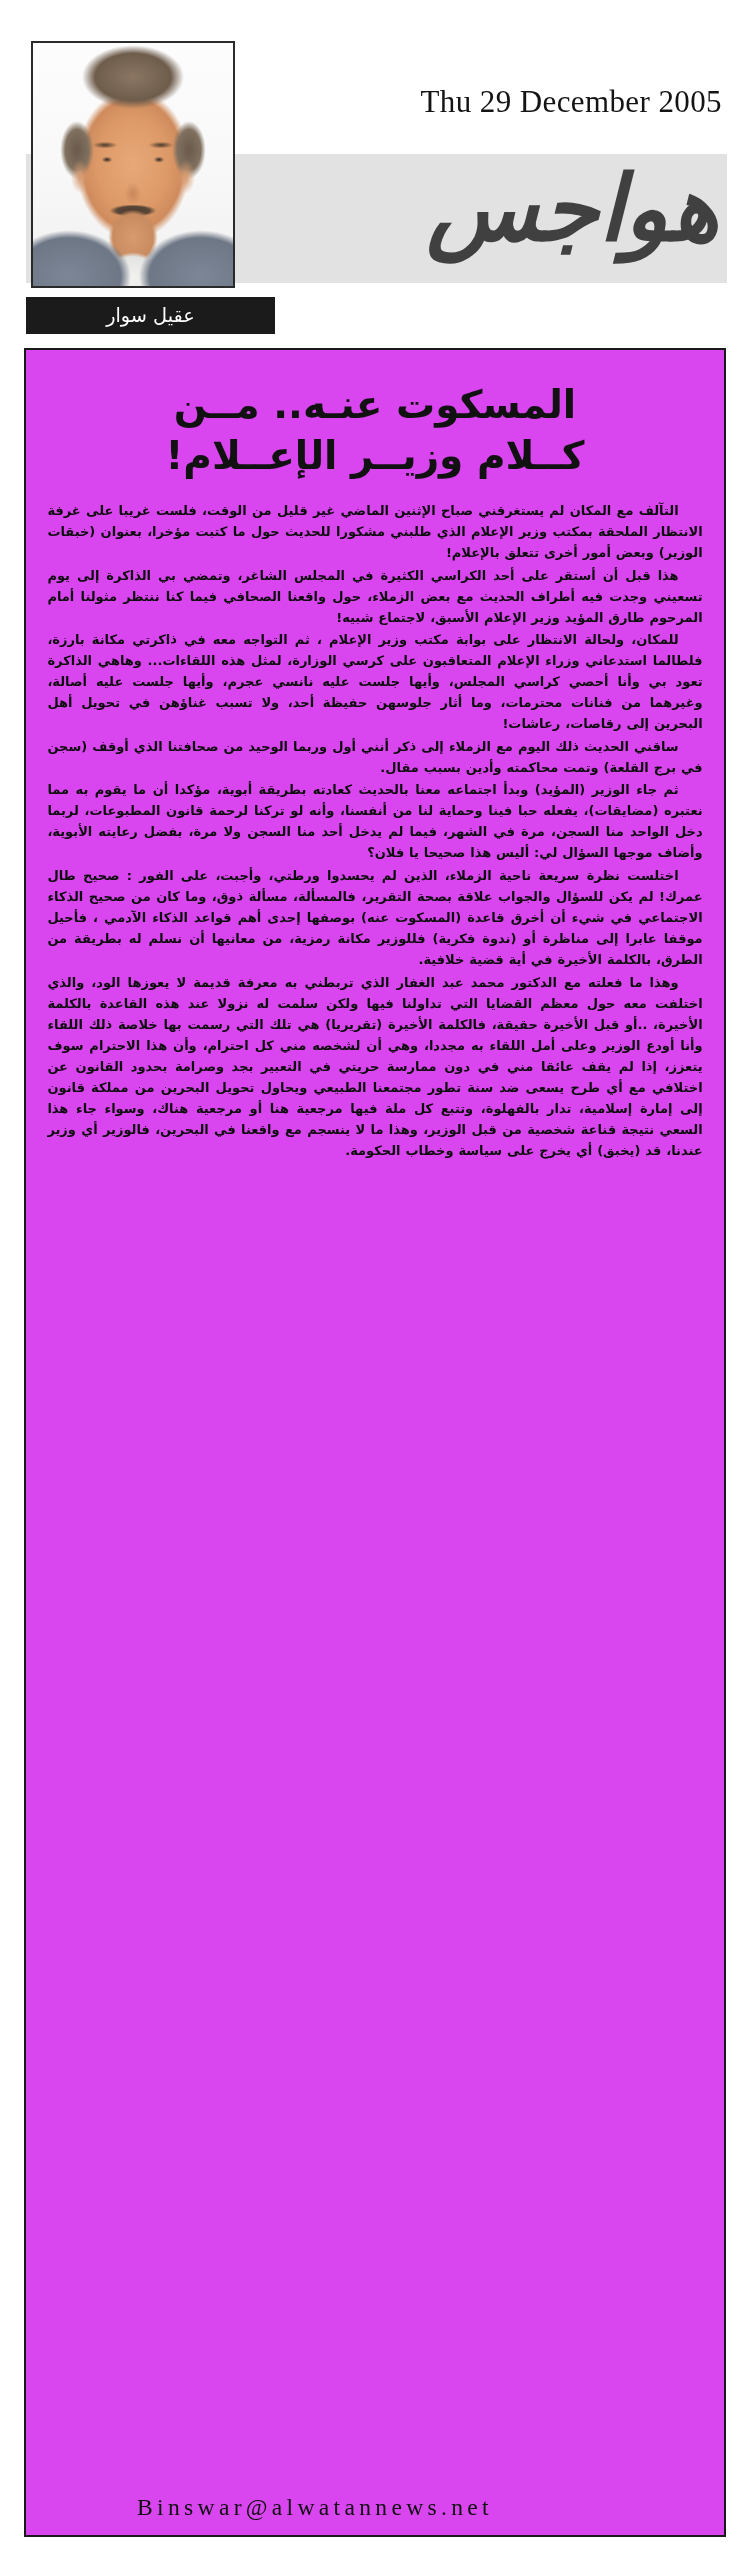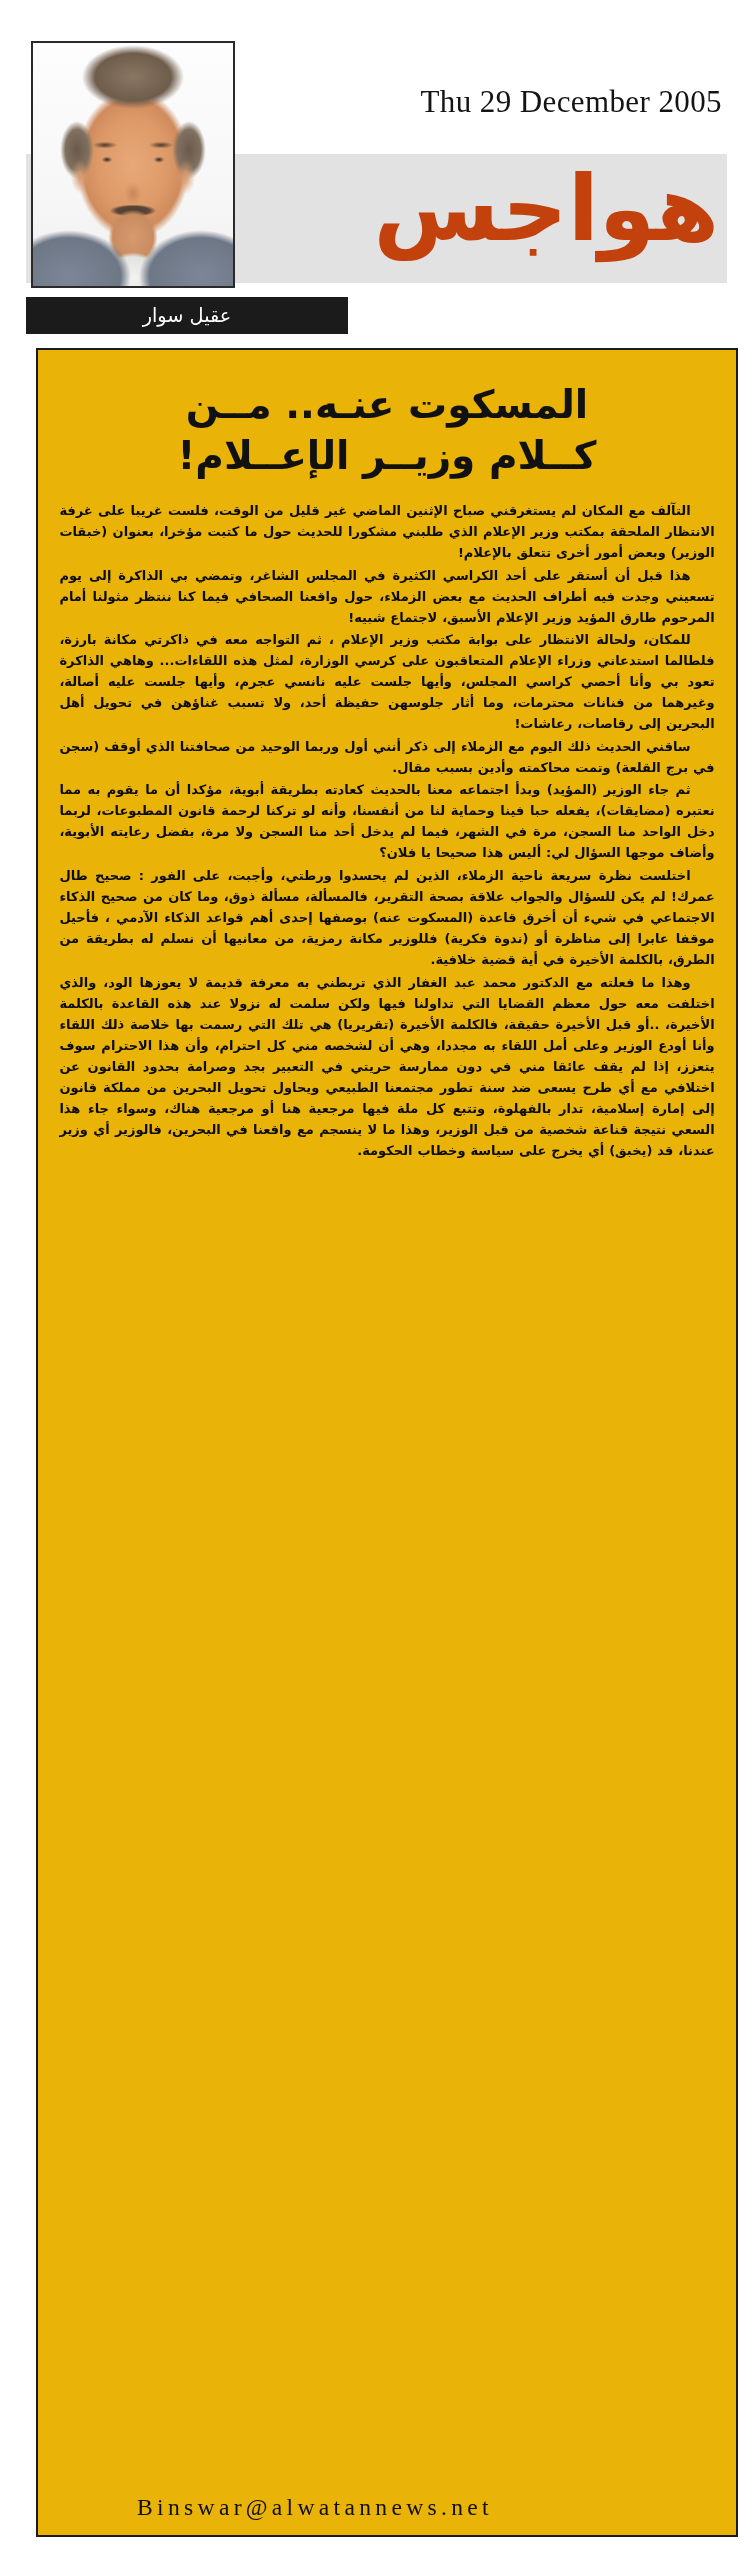--- a/index.html
+++ b/index.html
@@ -104,57 +104,58 @@
   }
 
   .masthead-title {
     position: absolute;
     right: 34px;
     top: 163px;
     font-family: "DejaVu Sans", "Liberation Sans", sans-serif;
     font-weight: 700;
     font-size: 91px;
     line-height: 1;
-    color: #c2410c;
+    color: #404040;
     direction: rtl;
     white-space: nowrap;
     z-index: 4;
+    font-style: italic;
   }
 
   
   .byline-bar {
     position: absolute;
     left: 26px;
     top: 297px;
-    width: 322px;
+    width: 249px;
     height: 37px;
     background: #1b1b1b;
     display: flex;
     align-items: center;
     justify-content: center;
   }
   .byline-name {
     color: #ffffff;
     font-size: 19.3px;
     font-weight: 400;
     direction: rtl;
     letter-spacing: 0.4px;
     white-space: nowrap;
   }
 
   
   .article-box {
     position: absolute;
-    left: 36px;
+    left: 24px;
     top: 348px;
     width: 702px;
     height: 2189px;
     border: 2.1px solid #1a1a1a;
     box-sizing: border-box;
-    background: #eab308;
+    background: #d946ef;
     padding: 18.6px 21.4px 0 21.4px;
     overflow: hidden;
   }
 
   .headline {
     text-align: center;
     direction: rtl;
     font-weight: 700;
     font-size: 39px;
     line-height: 1.32;

